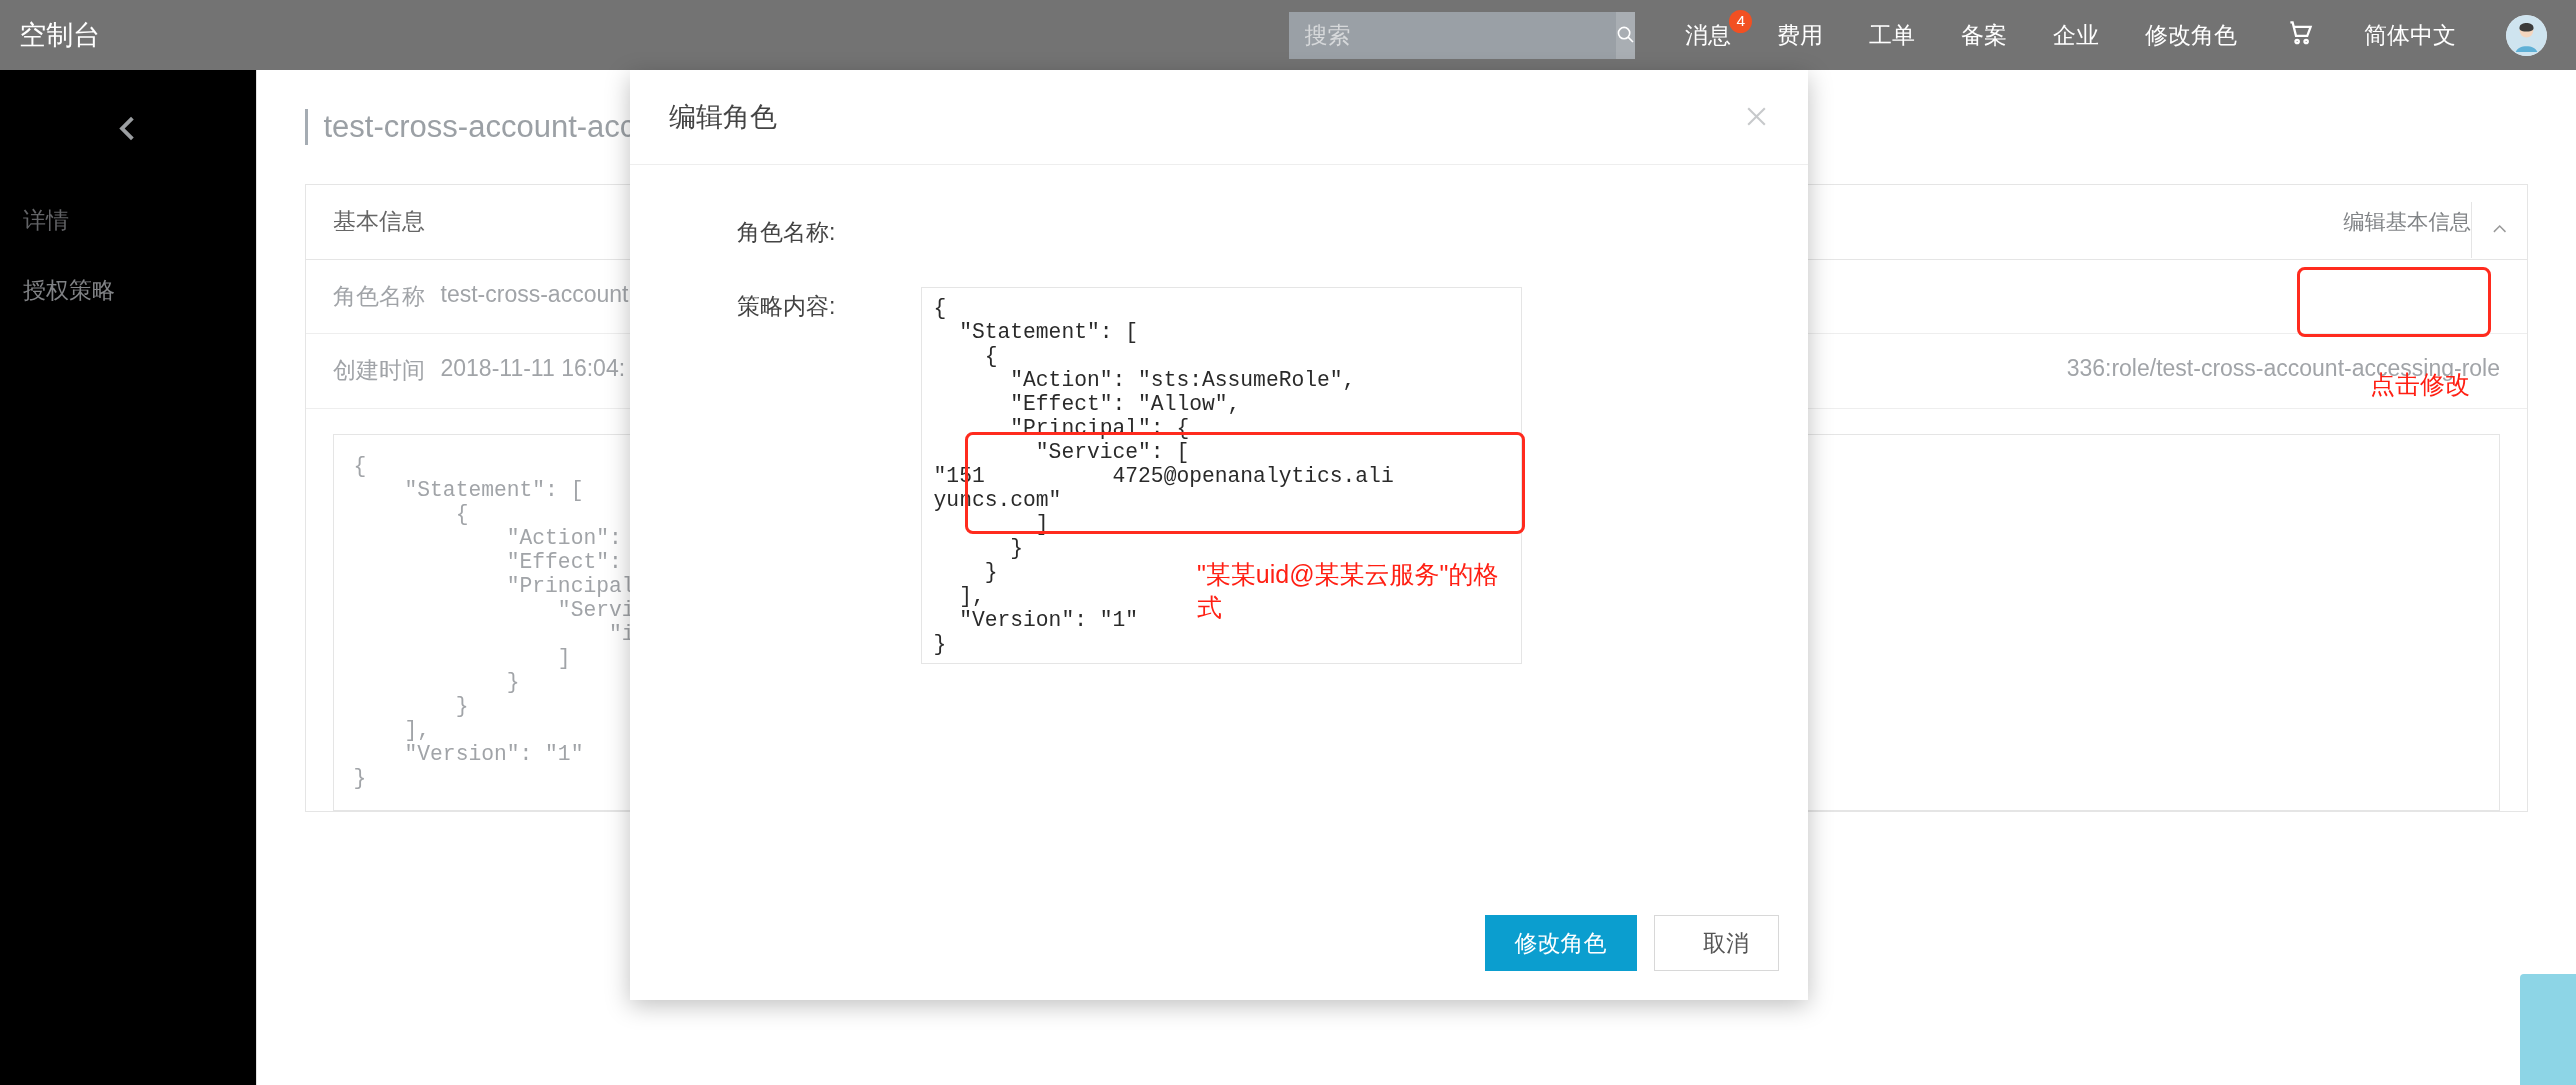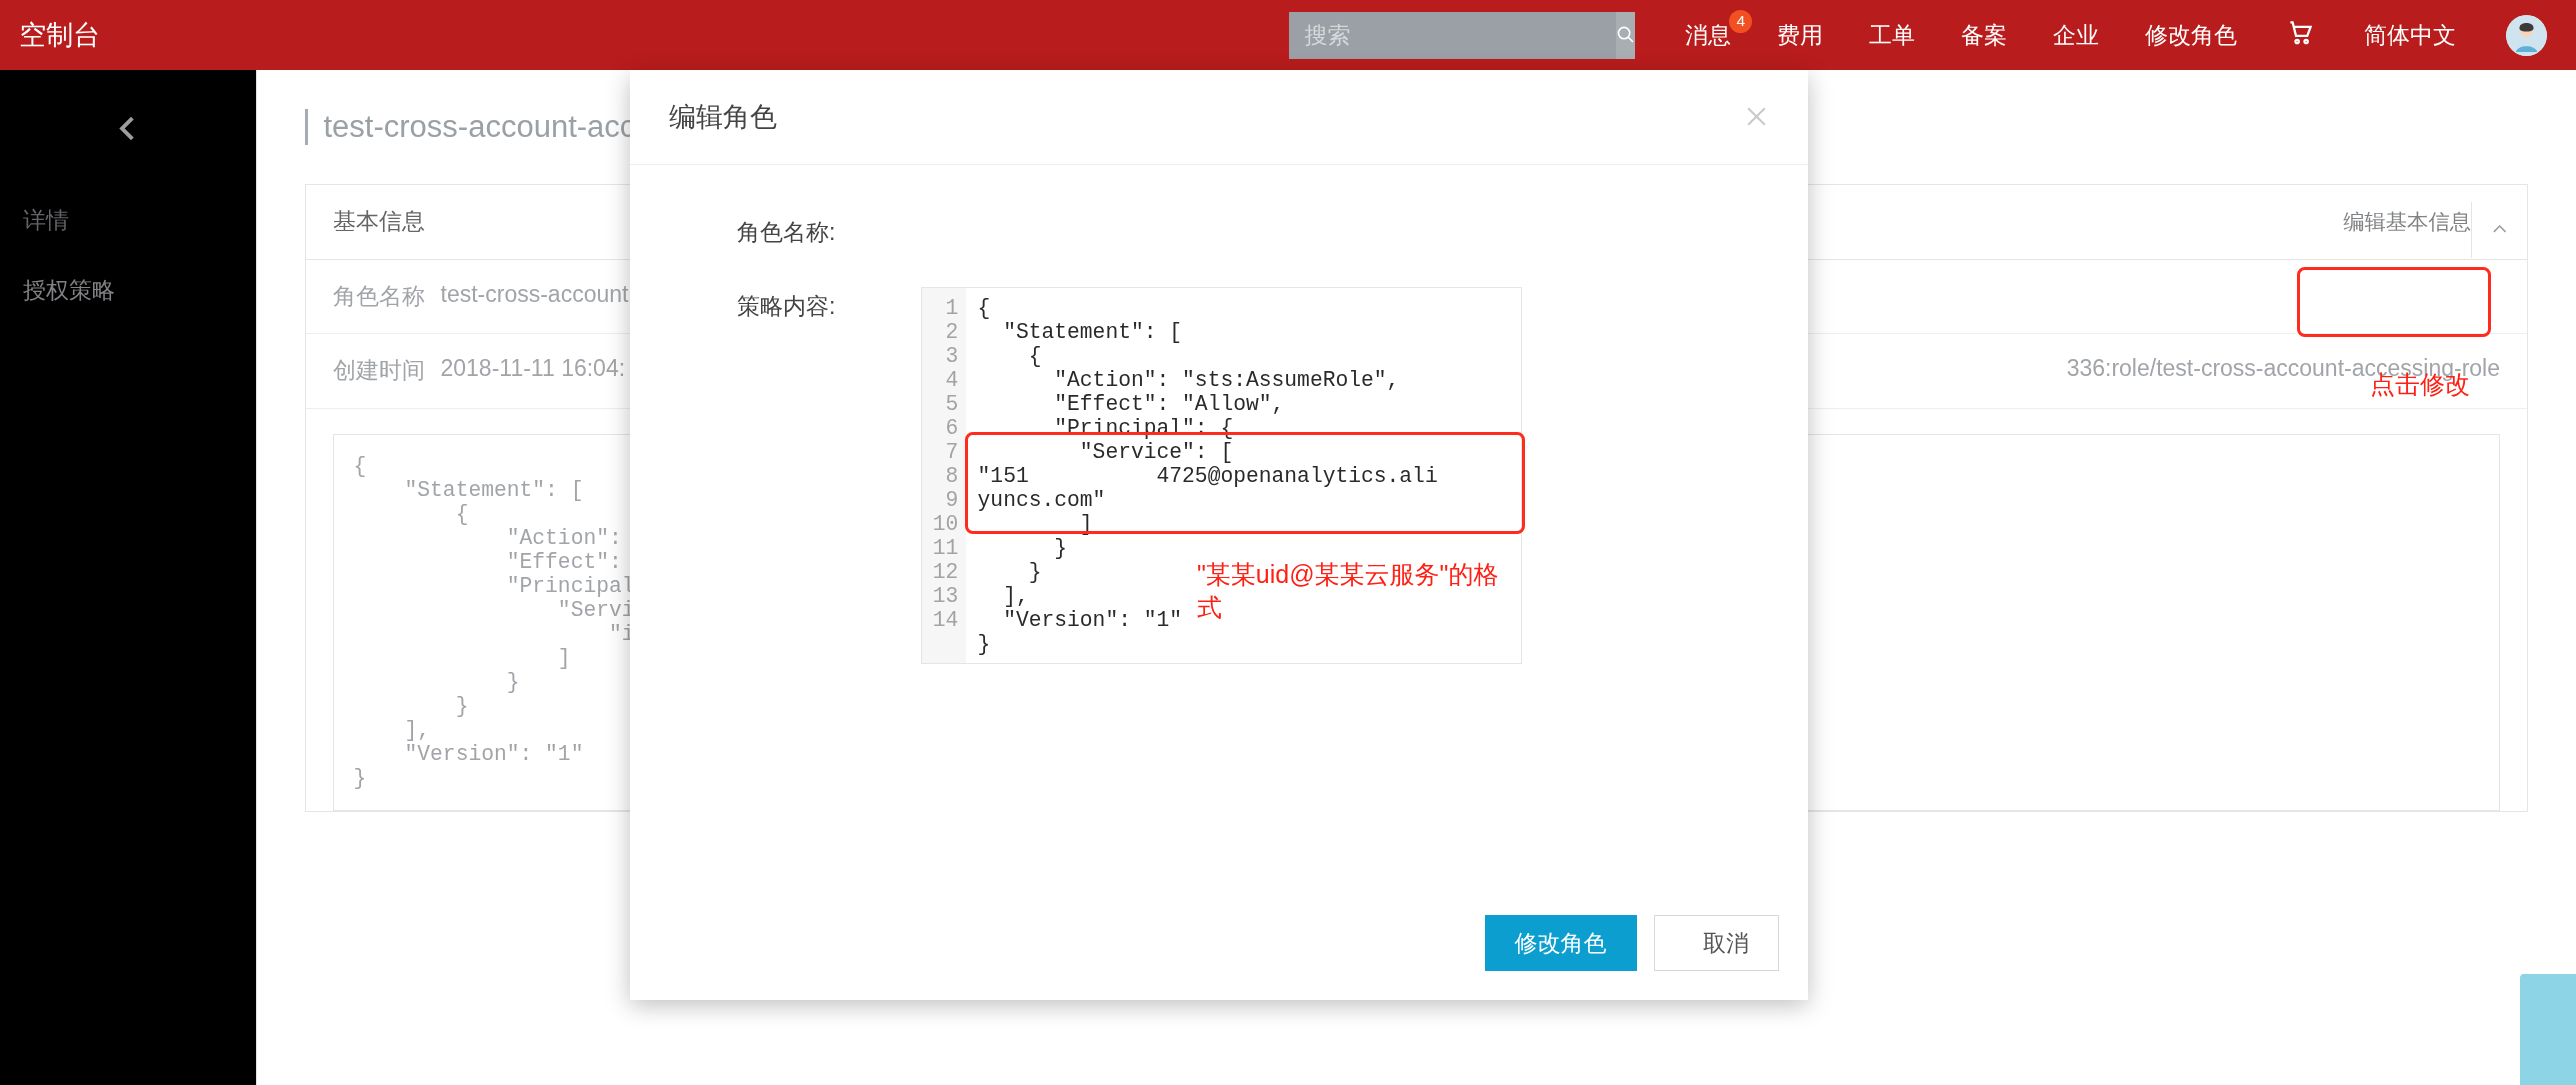--- a/index.html
+++ b/index.html
@@ -1,21 +1,21 @@
 <!DOCTYPE html>
 <html><head>
   <meta charset="utf-8">
   <style>
     * { margin: 0; padding: 0; box-sizing: border-box; font-family: -apple-system, "Helvetica Neue", Arial, sans-serif; }
     body { background: #f5f5f5; overflow: hidden; width: 2576px; height: 1085px; position: relative; }
 
     
     .top-nav {
       position: absolute; top: 0; left: 0; right: 0; height: 70px;
-      background: #b91c1c; display: flex; align-items: center; color: #fff;
+      background: #737373; display: flex; align-items: center; color: #fff;
       font-size: 23px; padding: 0 29px;
     }
     .top-nav .console-label { flex: 0 0 auto; color: #fff; font-size: 27px; margin-left: -9.7px; }
     .top-nav .spacer { flex: 1; }
     .search-box {
       width: 334px; height: 47px; background: #9aa0a6; display: flex; align-items: center;
       margin-right: 39px;
     }
     .search-box input {
       flex: 1; background: transparent; border: none; outline: none; color: #fff;
@@ -246,35 +246,20 @@
       </span>
     </div>
     <div class="modal-body">
       <div class="form-row">
         <div class="label">角色名称:</div>
       </div>
       <div class="form-row" style="align-items:flex-start">
         <div class="label">策略内容:</div>
         <div style="position:relative">
           <div class="code-editor">
-            <div class="gutter" id="gutter">1
-2
-3
-4
-5
-6
-7
-8
-
-9
-10
-11
-12
-13
-14</div>
             <div class="code" id="code">{
   "Statement": [
     {
       "Action": "sts:AssumeRole",
       "Effect": "Allow",
       "Principal": {
         "Service": [
 "151          4725@openanalytics.ali
 yuncs.com"
         ]

